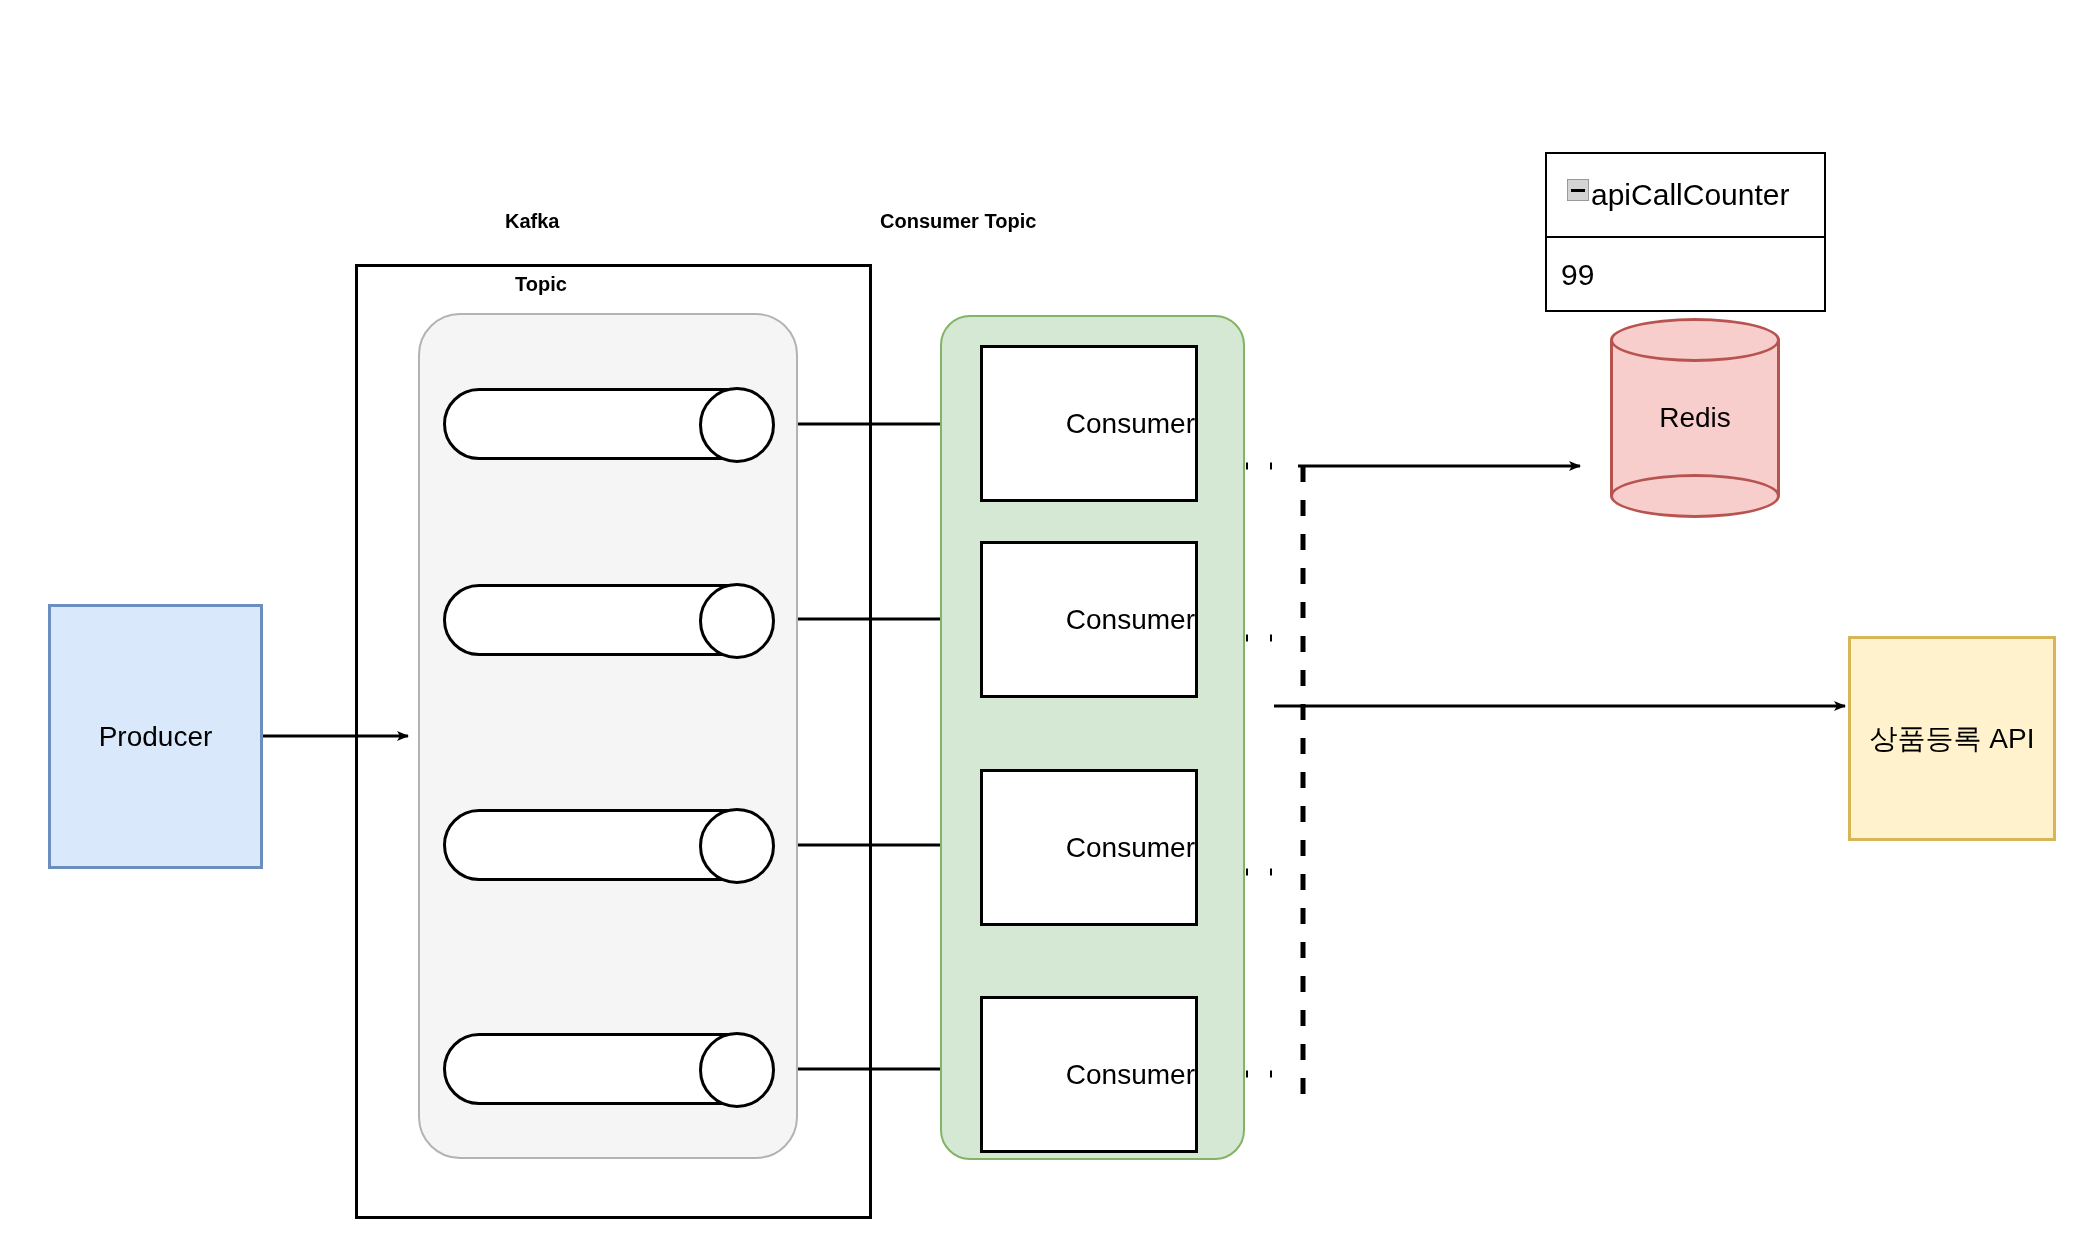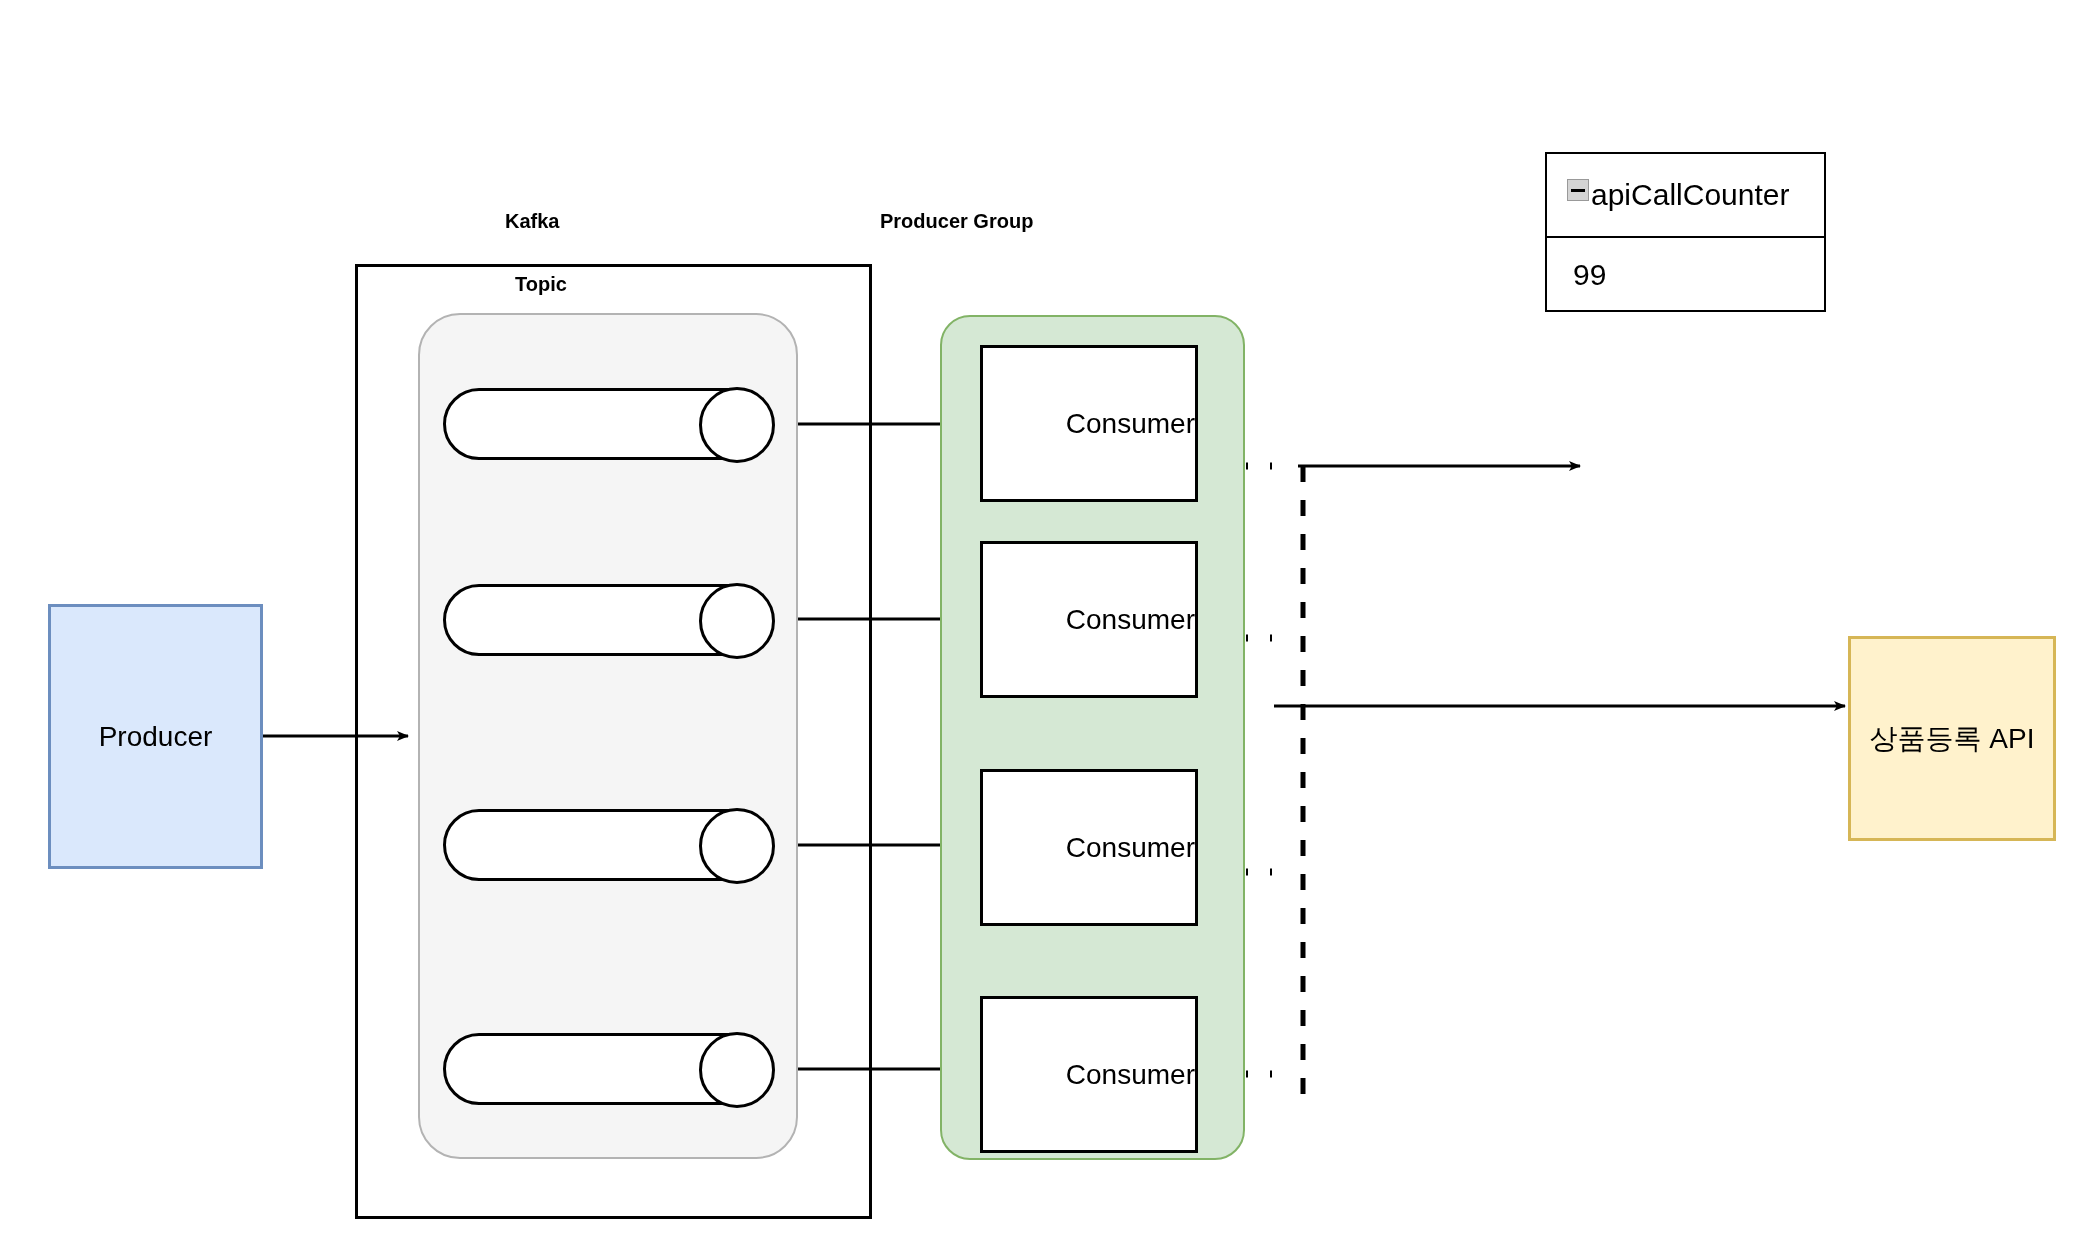--- a/index.html
+++ b/index.html
@@ -142,21 +142,21 @@
   .counter-table{
     position:absolute;
     border:2px solid #000000;
     background:#ffffff;
     box-sizing:border-box;
   }
   .counter-row{
     box-sizing:border-box;
     display:flex;
     align-items:center;
-    padding-left:26px;
+    padding-left:14px;
     font-size:30px;
     color:#000000;
   }
   .counter-row.head{
     border-bottom:2px solid #000000;
     padding-left:20px;
   }
   .toggle-ico{
     display:inline-block;
     width:22px;height:22px;
@@ -260,21 +260,21 @@
   </div>
   <div class="partition" style="left:443px;top:809px;width:330px;height:72px;">
     <div class="bar"></div>
     <div class="knob"></div>
   </div>
   <div class="partition" style="left:443px;top:1033px;width:330px;height:72px;">
     <div class="bar"></div>
     <div class="knob"></div>
   </div>
 
-  <div class="lbl" style="left:880px;top:210px;width:370px;">Producer Group</div>
+  <div class="lbl" style="left:880px;top:210px;width:370px;">Consumer Topic</div>
 
   <div class="abs cg-body" style="left:940px;top:315px;width:305px;height:845px;"></div>
 
   <div class="box abs consumer-box" style="left:980px;top:345px;width:218px;height:157px;">
     <span>Consumer</span>
   </div>
   <div class="box abs consumer-box" style="left:980px;top:541px;width:218px;height:157px;">
     <span>Consumer</span>
   </div>
   <div class="box abs consumer-box" style="left:980px;top:769px;width:218px;height:157px;">
@@ -287,18 +287,24 @@
   <div class="counter-table" style="left:1545px;top:152px;width:281px;height:160px;">
     <div class="counter-row head" style="height:84px;">
       <span class="toggle-ico"></span>
       <span>apiCallCounter</span>
     </div>
     <div class="counter-row" style="height:74px;">
       <span>99</span>
     </div>
   </div>
 
+  <div class="cyl" style="left:1610px;top:318px;width:170px;height:200px;">
+    <div class="body"></div>
+    <div class="bottom"></div>
+    <div class="top"></div>
+    <div class="cap-label">Redis</div>
+  </div>
 
   <div class="box abs api-box" style="left:1848px;top:604px;width:208px;height:205px;">
     <span>상품등록 API</span>
   </div>
 
 </div>
 
 </body></html>

